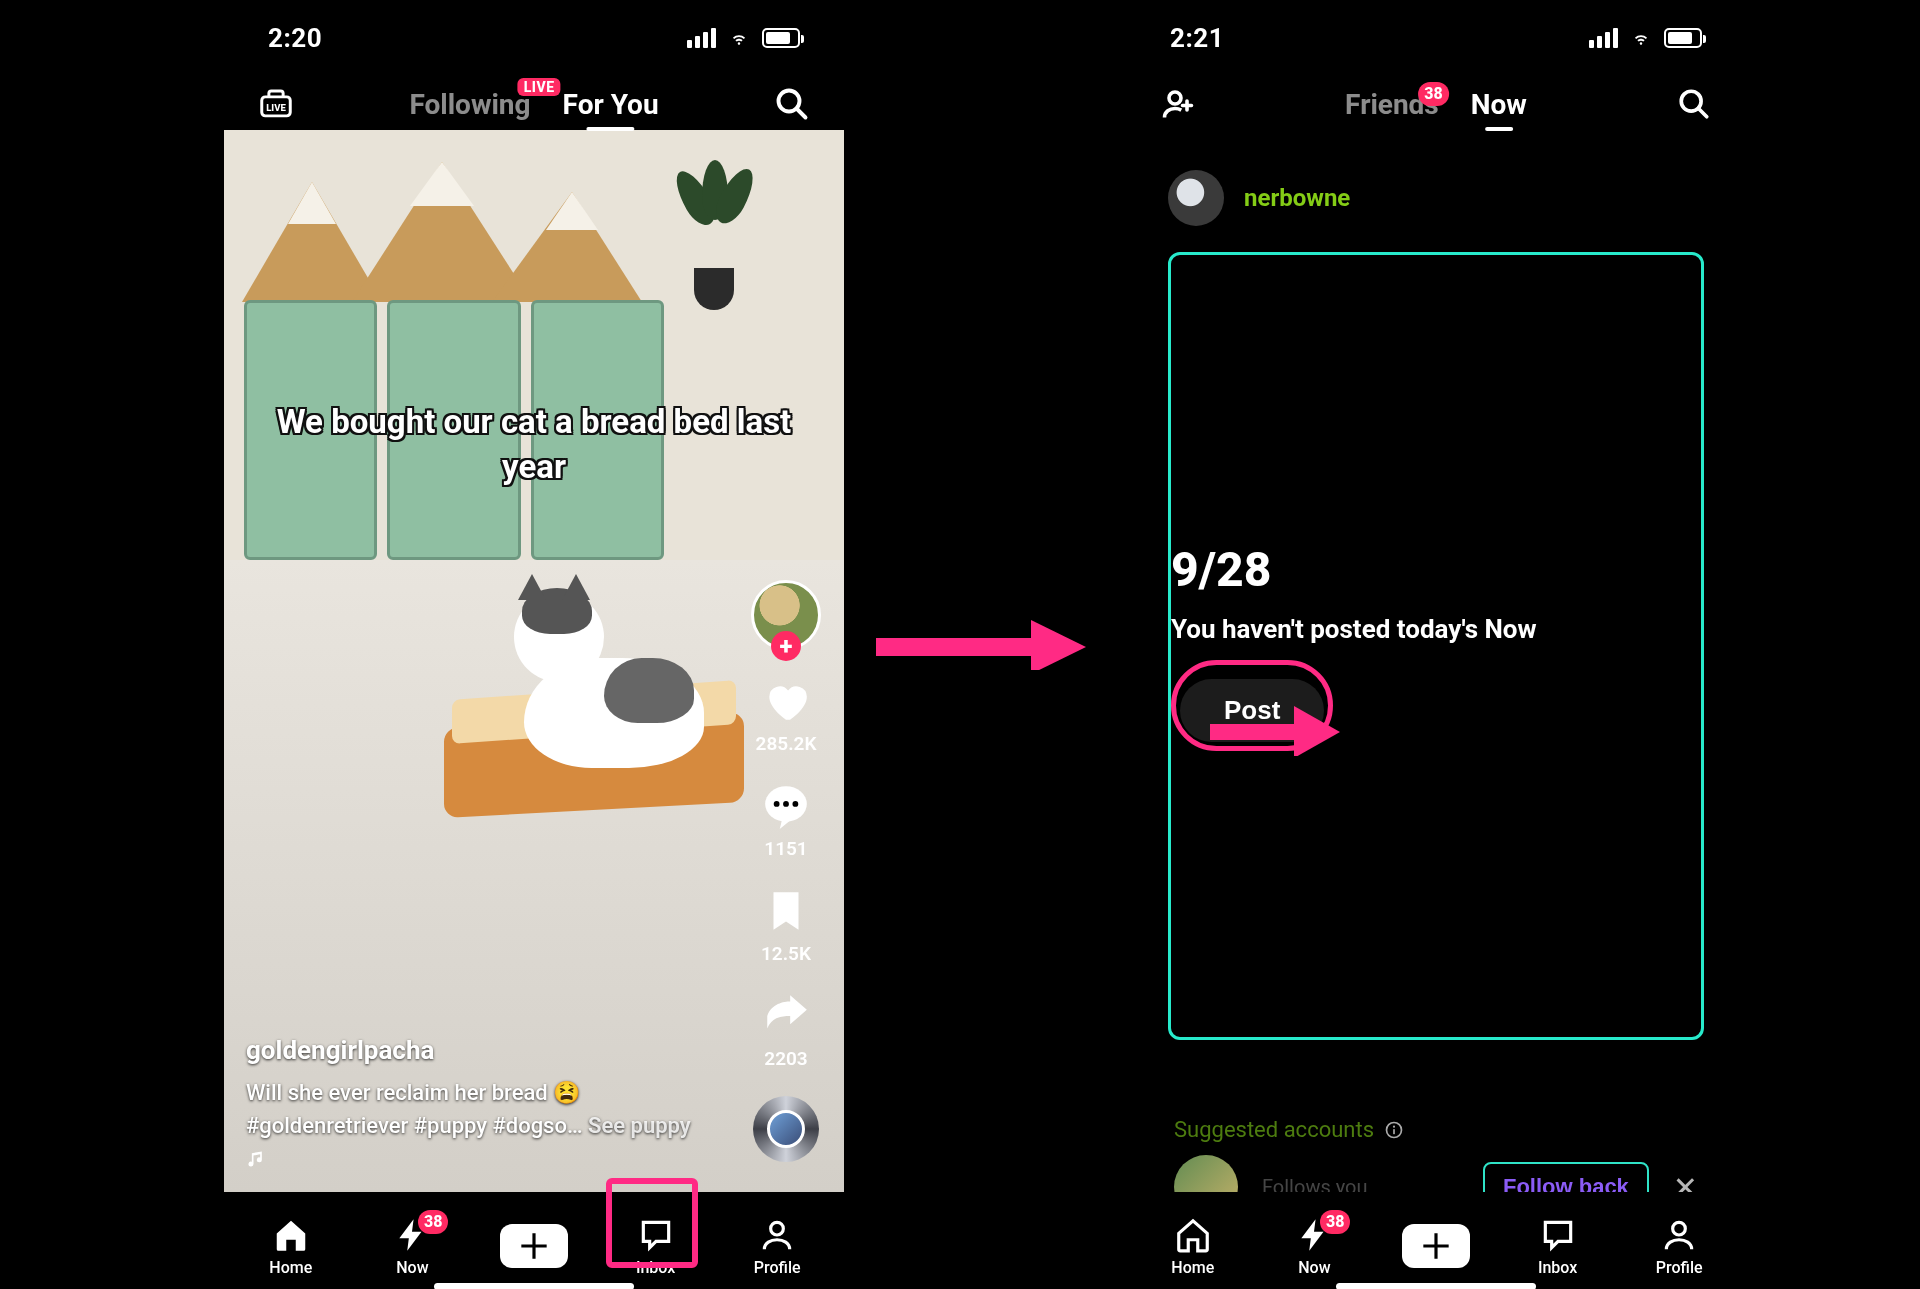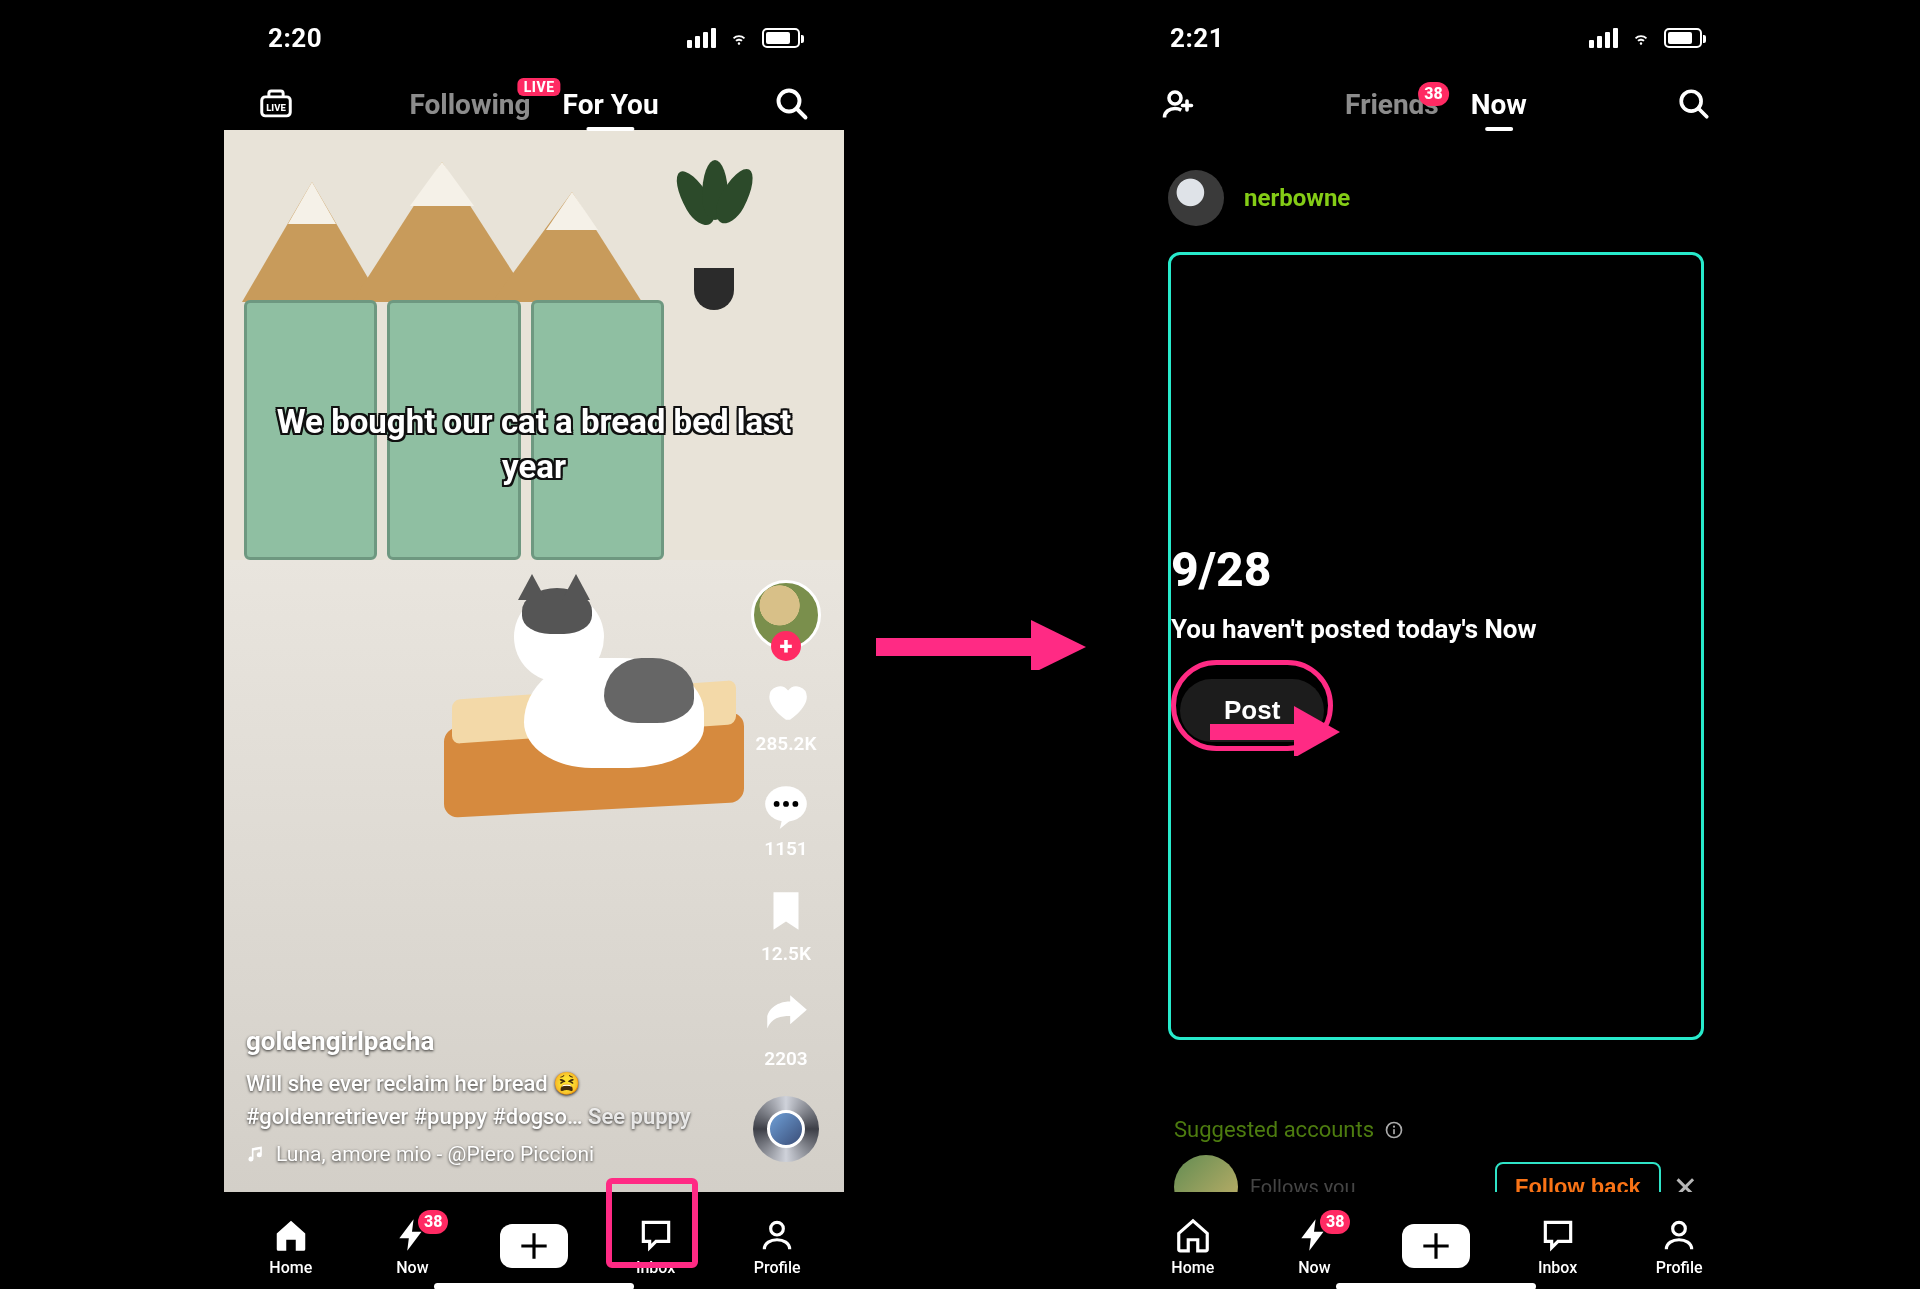--- a/index.html
+++ b/index.html
@@ -99,24 +99,24 @@
   .r-user .avatar { width:56px; height:56px; border-radius:50%; background: radial-gradient(circle at 40% 40%, #dfe3e8 0 28%, #3a3a3a 30% 100%); }
   .r-user .uname { font-size:24px; font-weight:700; }
 
   .now-card { position:absolute; top:252px; left:42px; right:42px; bottom:260px; border:3px solid #27eacb; border-radius:12px; display:flex; flex-direction:column; align-items:flex-start; justify-content:center; color:#fff; gap:16px; }
   .now-date  { font-size:48px; font-weight:800; }
   .now-sub   { font-size:26px; font-weight:700; }
   .now-post  { margin-top:10px; background:#1c1c1c; color:#fff; font-size:26px; font-weight:800; padding:16px 44px; border-radius:999px; border:none; }
   .now-post-hl { border:5px solid #ff2a84; border-radius:999px; padding:4px; }
 
   .suggest { position:absolute; left:48px; right:48px; bottom:158px; color:#4d7c0f; font-size:22px; display:flex; align-items:center; gap:10px; }
-  .sug-row { position:absolute; left:48px; right:48px; bottom:78px; height:70px; display:flex; align-items:center; gap:12px; color:#9a9a9a; }
+  .sug-row { position:absolute; left:48px; right:48px; bottom:78px; height:70px; display:flex; align-items:center; gap:24px; color:#9a9a9a; }
   .sug-row .sa-avatar { width:64px; height:64px; border-radius:50%; background: linear-gradient(135deg,#628c52,#c7b26a);}
   .sug-row .follows { font-size:20px; color:#8a8a8a; flex:1; opacity:.5; }
-  .sug-row .follow-btn { border:2px solid #2fe3c7; color:#f97316; background:transparent; border-radius:8px; font-size:22px; font-weight:700; padding:10px 18px; }
+  .sug-row .follow-btn { border:2px solid #2fe3c7; color:#8b5cf6; background:transparent; border-radius:8px; font-size:22px; font-weight:700; padding:10px 18px; }
   .sug-row .close { color:#b7b7b7; font-size:30px; }
 
   
   .arrow-big { position:absolute; top:620px; left:876px; width:210px; height:50px; }
   .arrow-small{ position:absolute; top:706px; left:1210px; width:130px; height:50px; }
   .arrow { fill:#ff2a84; }
   .hl-box { position:absolute; border:6px solid #ff2a84; border-radius:6px; pointer-events:none; }
   .hl-now { left:606px; top:1178px; width:92px; height:90px; }
 </style>
 </head>
@@ -248,21 +248,20 @@
       <div class="user">goldengirlpacha</div>
       <div class="caption">
         <span>Will she ever reclaim her bread 😫</span><br>
         <span>#goldenretriever #puppy #dogso…</span>
         <span class="seemore">See puppy</span>
       </div>
       <div class="music">
         <svg class="note" viewBox="0 0 24 24">
             <path d="M9 18a3 3 0 11-2-2.8V5l12-2v10a3 3 0 11-2-2.8V6.4L9 7.8V18z" fill="#fff"></path>
           </svg>
-        <span>Luna, amore mio - @Piero Piccioni</span>
       </div>
     </div>
 
     <div class="tabbar">
       <div class="tab">
         <svg viewBox="0 0 24 24">
             <path d="M3 11l9-8 9 8v10a1 1 0 01-1 1h-5v-7h-6v7H4a1 1 0 01-1-1V11z" fill="#fff"></path>
           </svg>
         <span>Home</span>
       </div>

